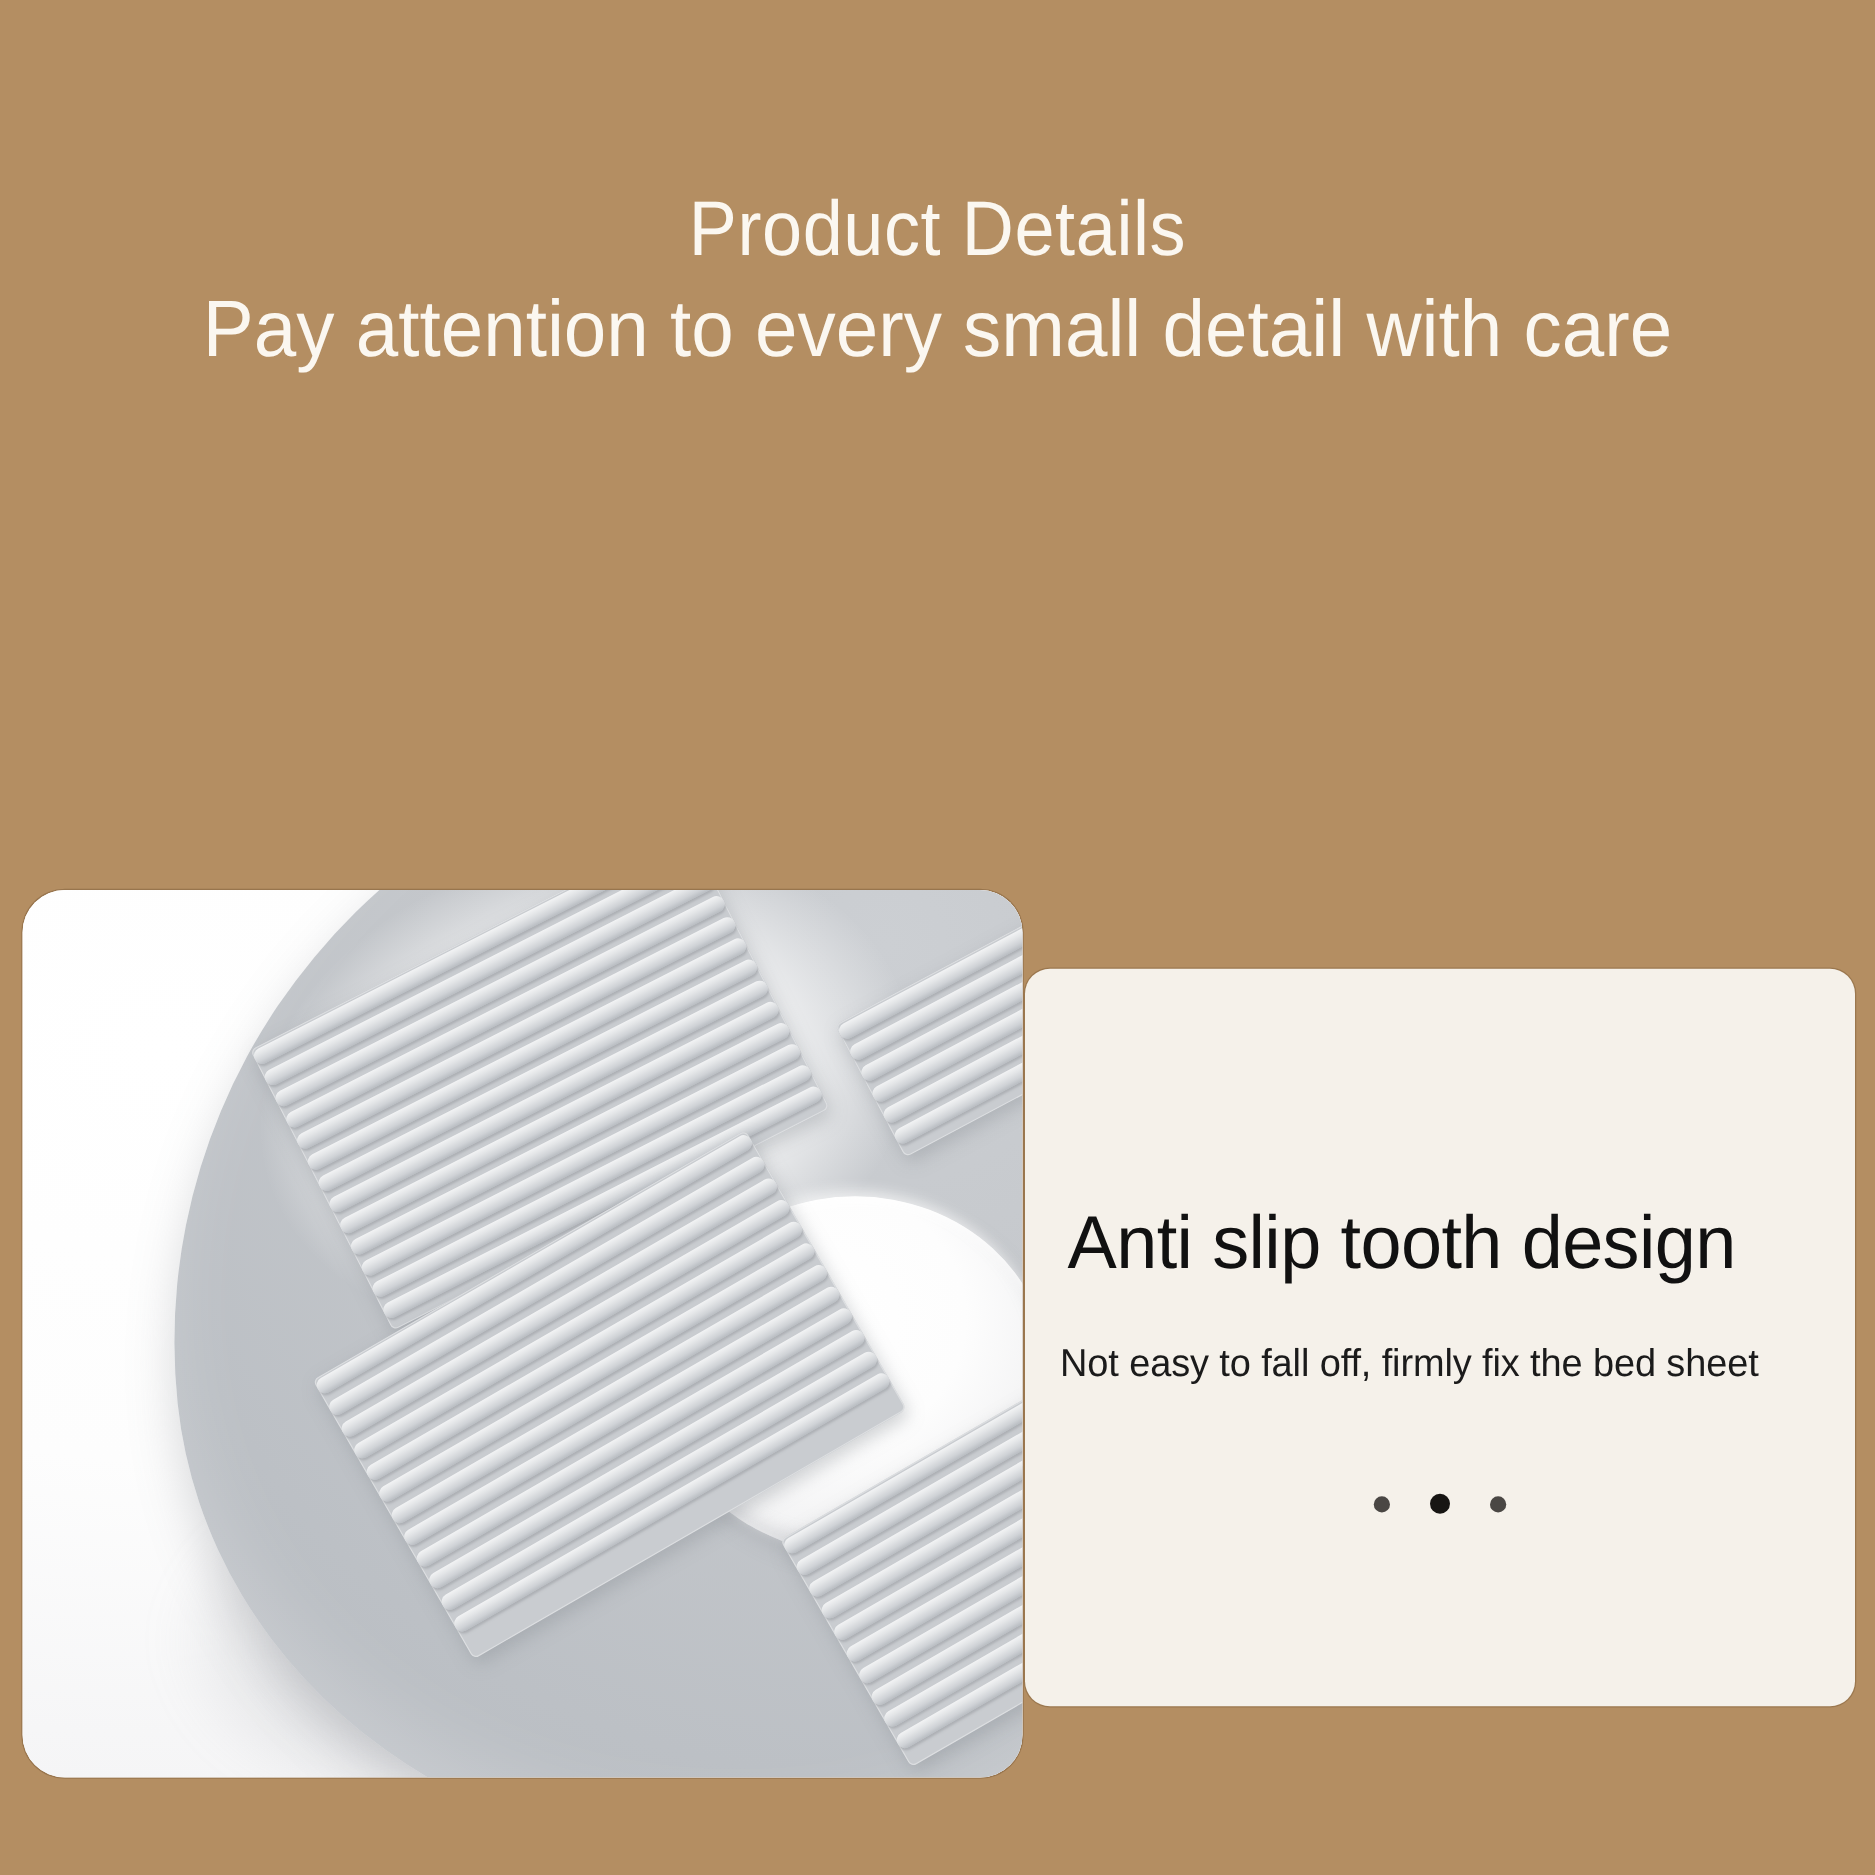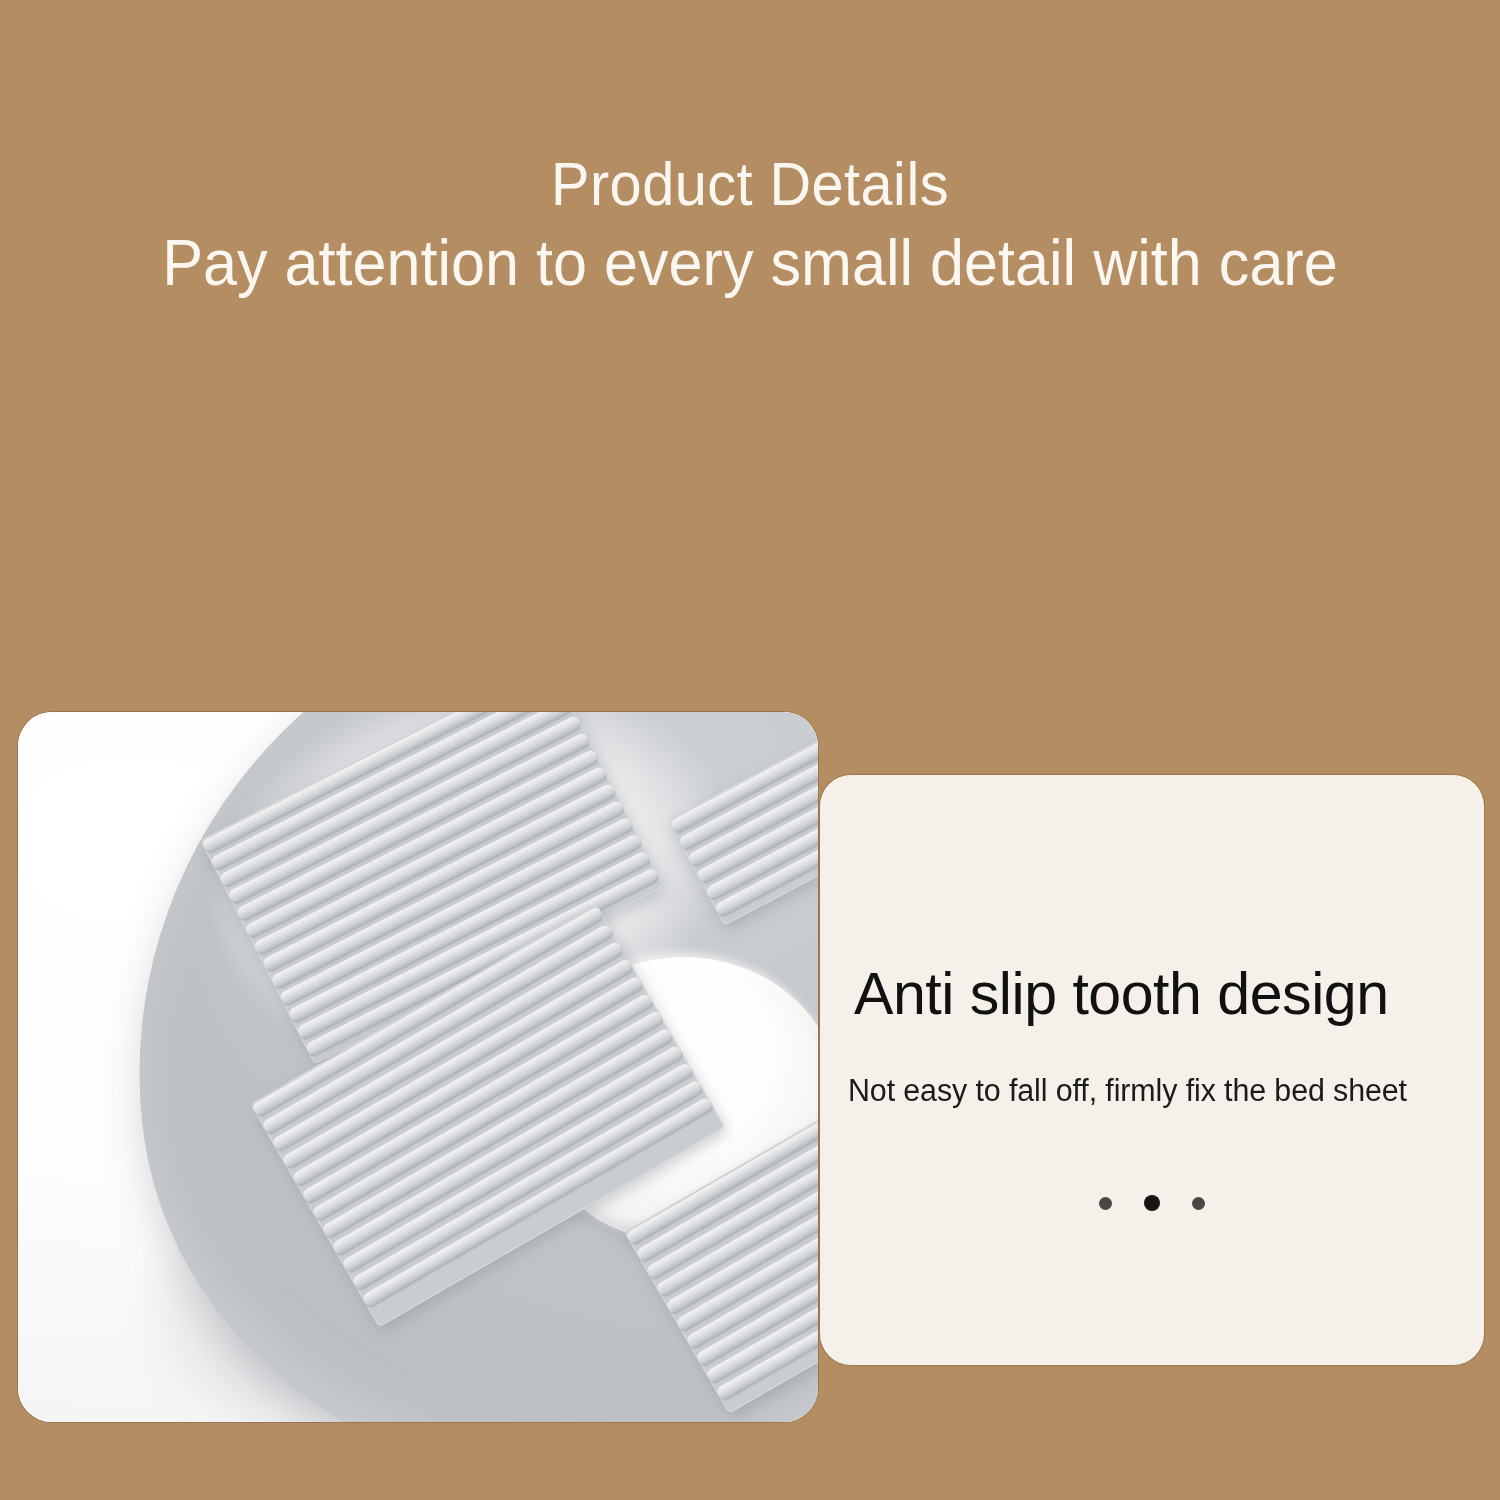--- a/index.html
+++ b/index.html
@@ -151,21 +151,21 @@
     transform:rotate(-30deg);
     transform-origin:0 0;
   }
 
   
   #text-card {
     position:absolute;
     left:820px; top:775px;
     width:664px; height:590px;
     background:#f5f1ea;
-    border-radius:31px;
+    border-radius:20px;
     box-shadow:0 0 0 1px rgba(90,60,30,.28);
     z-index:2;
     overflow:hidden;
   }
   #feature-heading {
     position:absolute;
     left:34px; top:188px;
     width:600px;
     color:#111111;
     font-size:60px;

